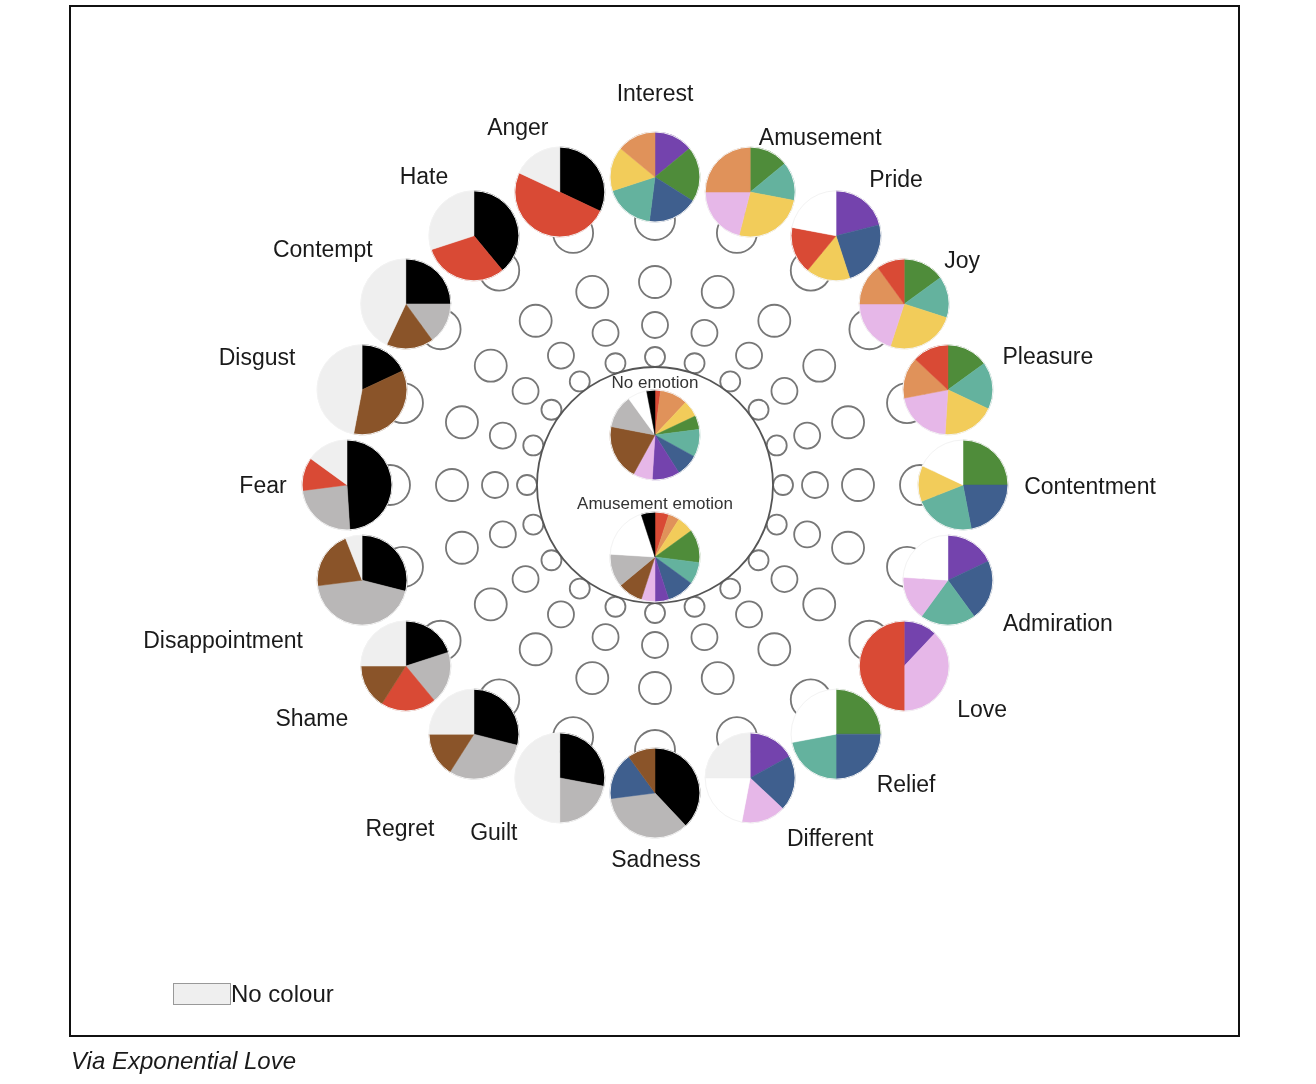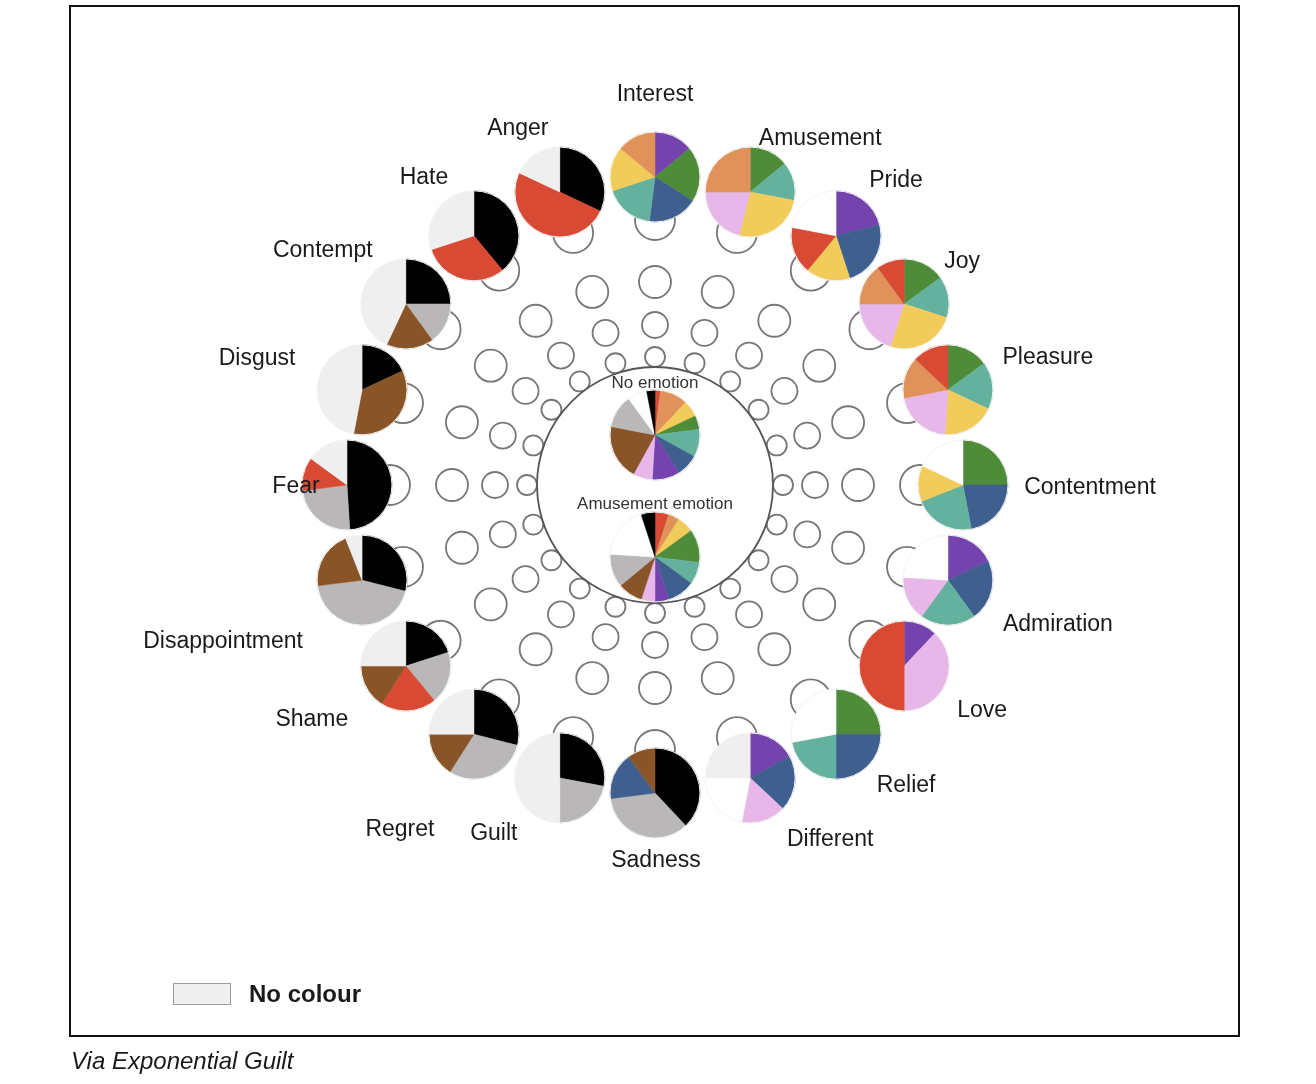--- a/index.html
+++ b/index.html
@@ -3,21 +3,21 @@
 <meta charset="utf-8">
 <style>
   html, body { margin: 0; padding: 0; background: #ffffff; }
   body { width: 1316px; height: 1084px; position: relative; font-family: "Liberation Sans", sans-serif; overflow: hidden; }
   #frame { position: absolute; left: 69px; top: 5px; width: 1171px; height: 1032px; border: 2px solid #111; box-sizing: border-box; background: #fff; }
   #wheel { position: absolute; left: 0; top: 0; }
   .emo-label { position: absolute; font-size: 23px; color: #1a1a1a; white-space: nowrap; transform: translate(-50%, -50%); }
   .center-label { position: absolute; font-size: 17px; color: #333; white-space: nowrap; transform: translate(-50%, -50%); }
   #legend { position: absolute; left: 173px; top: 980px; display: flex; align-items: center; }
   #legend-swatch { width: 58px; height: 22px; background: #efefef; border: 1.5px solid #999; box-sizing: border-box; }
-  #legend-text { font-size: 24px; color: #1a1a1a; margin-left: 18px; font-weight: bold; }
+  #legend-text { font-size: 24px; color: #1a1a1a; margin-left: 0; }
   #caption { position: absolute; left: 71px; top: 1047px; font-size: 24px; font-style: italic; color: #1a1a1a; }
 </style>
 </head>
 <body>
 
 <div id="frame"></div>
 
 <svg id="wheel" width="1316" height="1084" xmlns="http://www.w3.org/2000/svg">
     <g>
       <circle cx="655" cy="220" r="20" fill="#fff" stroke="#777" stroke-width="1.8"></circle>
@@ -290,27 +290,27 @@
     <div class="emo-label" style="left: 1090px; top: 486px;">Contentment</div>
     <div class="emo-label" style="left: 1057.93px; top: 623.177px;">Admiration</div>
     <div class="emo-label" style="left: 982.177px; top: 709.038px;">Love</div>
     <div class="emo-label" style="left: 906.038px; top: 784.177px; text-align: right;">Relief</div>
     <div class="emo-label" style="left: 830.177px; top: 837.925px;">Different</div>
     <div class="emo-label" style="left: 656px; top: 859px;">Sadness</div>
     <div class="emo-label" style="left: 493.823px; top: 831.925px;">Guilt</div>
     <div class="emo-label" style="left: 399.962px; top: 828px;">Regret</div>
     <div class="emo-label" style="left: 311.823px; top: 718.038px;">Shame</div>
     <div class="emo-label" style="left: 223.075px; top: 620.177px; margin-top: 20px;">Disappointment</div>
-    <div class="emo-label" style="left: 263px; top: 485px; margin-left: 33px;">Fear</div>
+    <div class="emo-label" style="left: 263px; top: 485px;">Fear</div>
     <div class="emo-label" style="left: 257.075px; top: 356.823px;">Disgust</div>
     <div class="emo-label" style="left: 322.823px; top: 248.962px;">Contempt</div>
     <div class="emo-label" style="left: 423.962px; top: 175.823px;">Hate</div>
     <div class="emo-label" style="left: 517.823px; top: 127.075px;">Anger</div>
     <div class="center-label" style="left: 655px; top: 383px;">No emotion</div>
     <div class="center-label" style="left: 655px; top: 504px;">Amusement emotion</div>
   </div>
 
 <div id="legend">
   <div id="legend-swatch"></div>
   <span id="legend-text">No colour</span>
 </div>
 
-<div id="caption">Via Exponential Guilt</div>
+<div id="caption">Via Exponential Love</div>
 
 </body></html>

